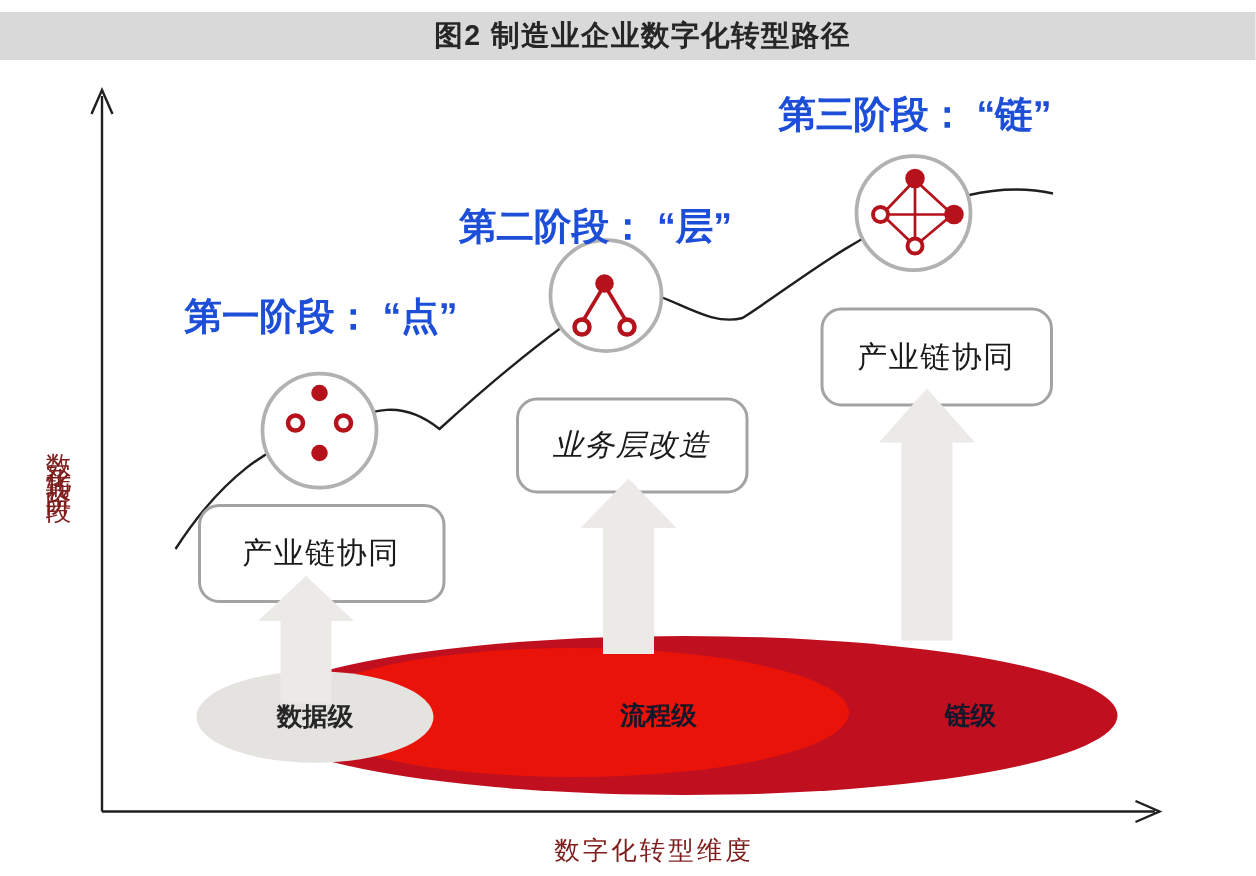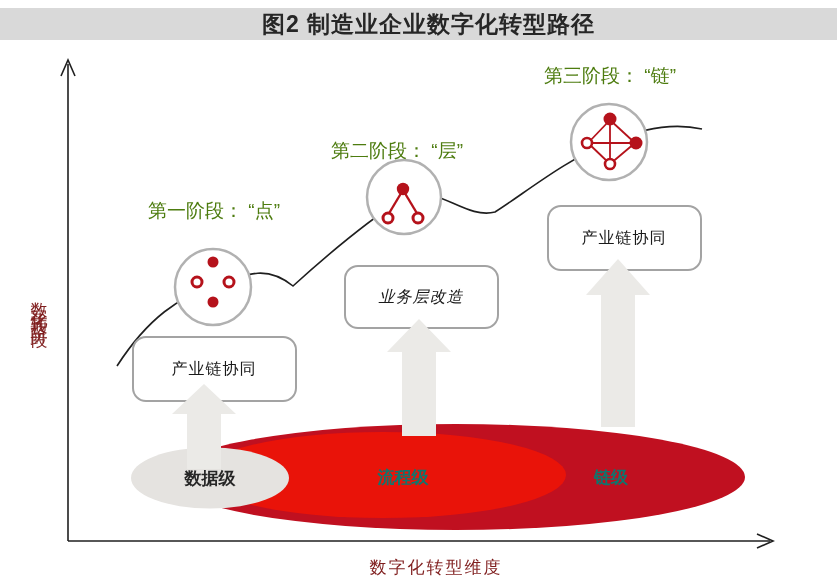--- a/index.html
+++ b/index.html
@@ -1,27 +1,27 @@
 <!DOCTYPE html>
 <html><head>
 <meta charset="utf-8">
 <style>
   html,body{margin:0;padding:0;background:#fff;}
   body{width:837px;height:584px;position:relative;overflow:hidden;
        font-family:"Liberation Sans",sans-serif;color:#1f1f1f;}
   .stage-canvas{position:absolute;left:0;top:0;}
   .titlebar{position:absolute;left:0;top:8px;width:837px;height:32px;
             background:#d9d9d9;display:flex;align-items:center;justify-content:center;}
-  .titlebar span{font-size:23px;font-weight:700;color:#262626;letter-spacing:1px;margin-left:20px;}
+  .titlebar span{font-size:19px;font-weight:700;color:#262626;letter-spacing:1px;margin-left:20px;}
   .lbl{position:absolute;transform:translate(-50%,-50%);white-space:nowrap;}
-  .stage-label{font-size:19px;font-weight:400;color:#4d7c0f;}
-  .box-label{font-size:16px;font-weight:400;color:#1a1a1a;letter-spacing:1px;}
+  .stage-label{font-size:25px;font-weight:700;color:#1d4ed8;}
+  .box-label{font-size:20px;font-weight:400;color:#1a1a1a;letter-spacing:1px;}
   .level-label{font-size:17px;font-weight:700;text-align:center;}
   .level-dark-text{color:#262626;}
-  .level-light-text{color:#0f766e;}
+  .level-light-text{color:#0f172a;margin-left:36px;}
   .axis-label{font-size:17px;color:#7f1d1d;letter-spacing:2px;}
   .y-axis-label{writing-mode:vertical-rl;text-orientation:upright;
                 transform:translate(-50%,-50%);letter-spacing:5px;}
 </style>
 </head>
 <body>
 
 <svg class="stage-canvas" width="837" height="584" viewBox="0 0 837 584">
 
   <g>

